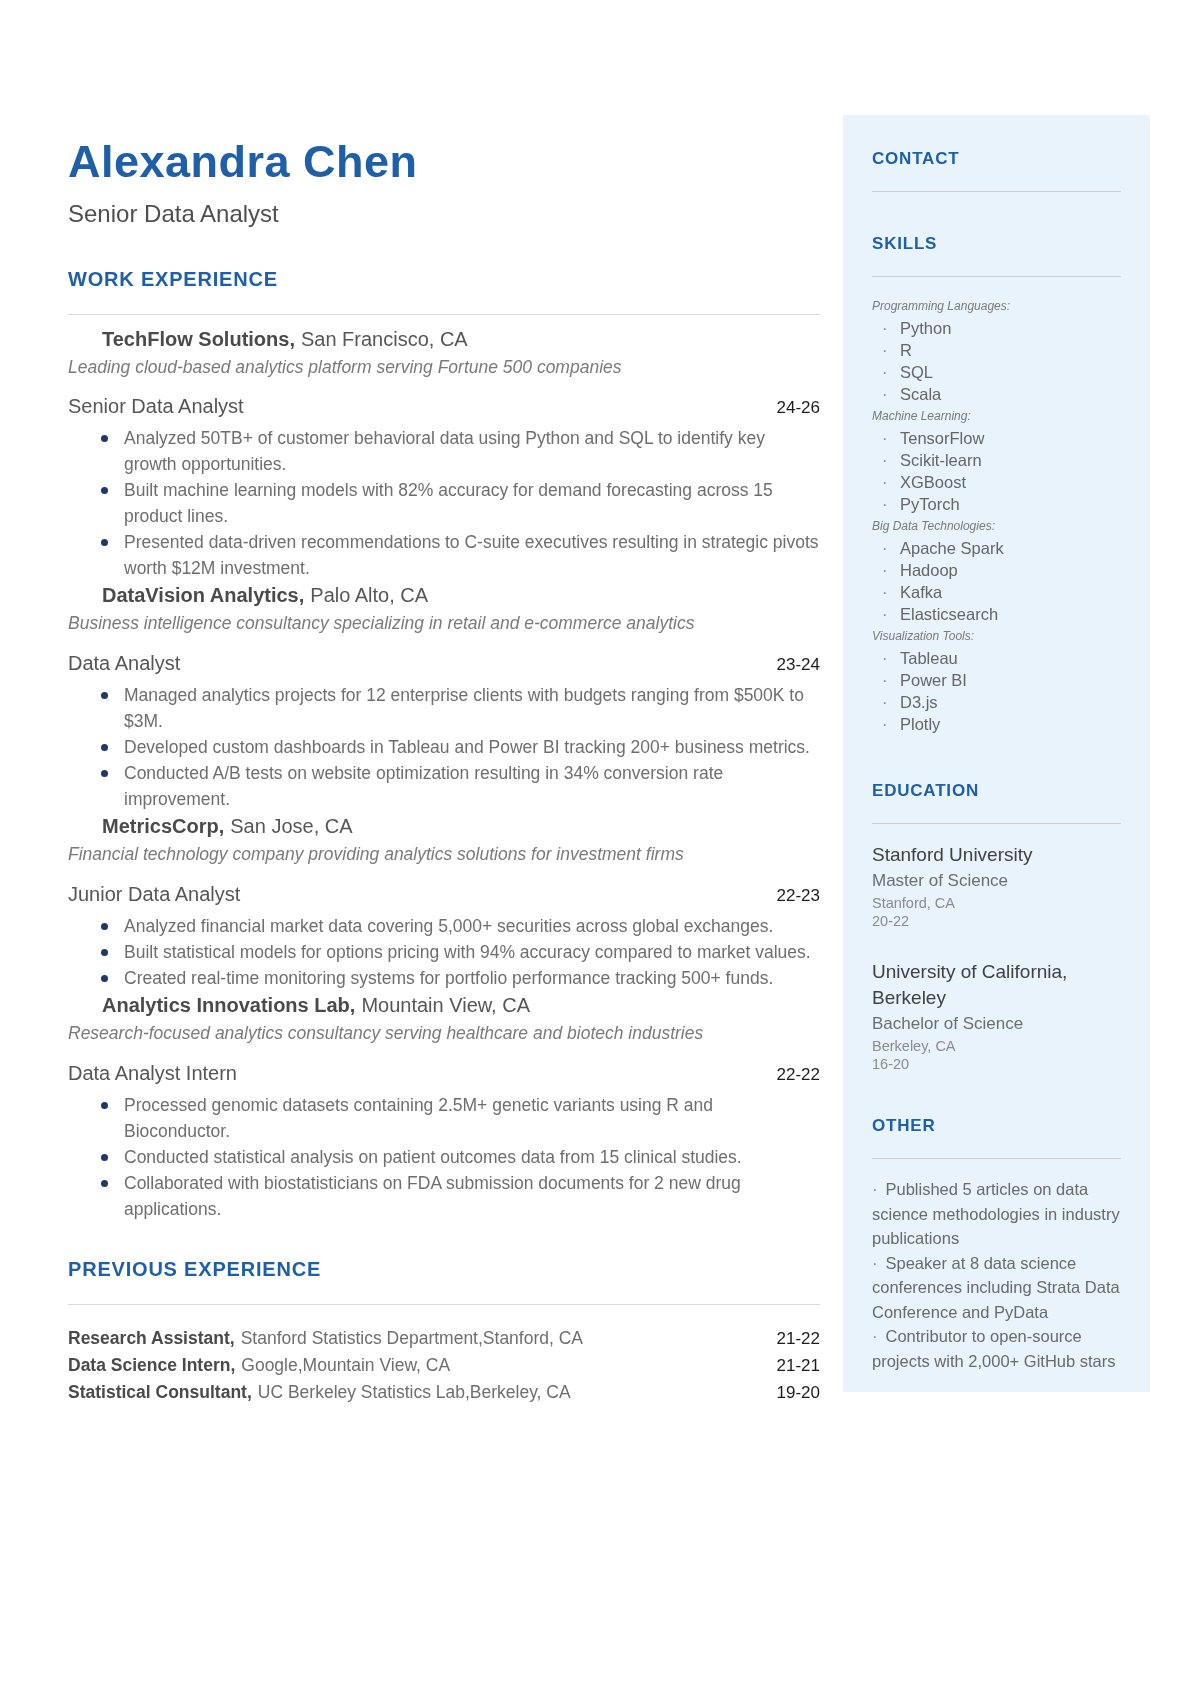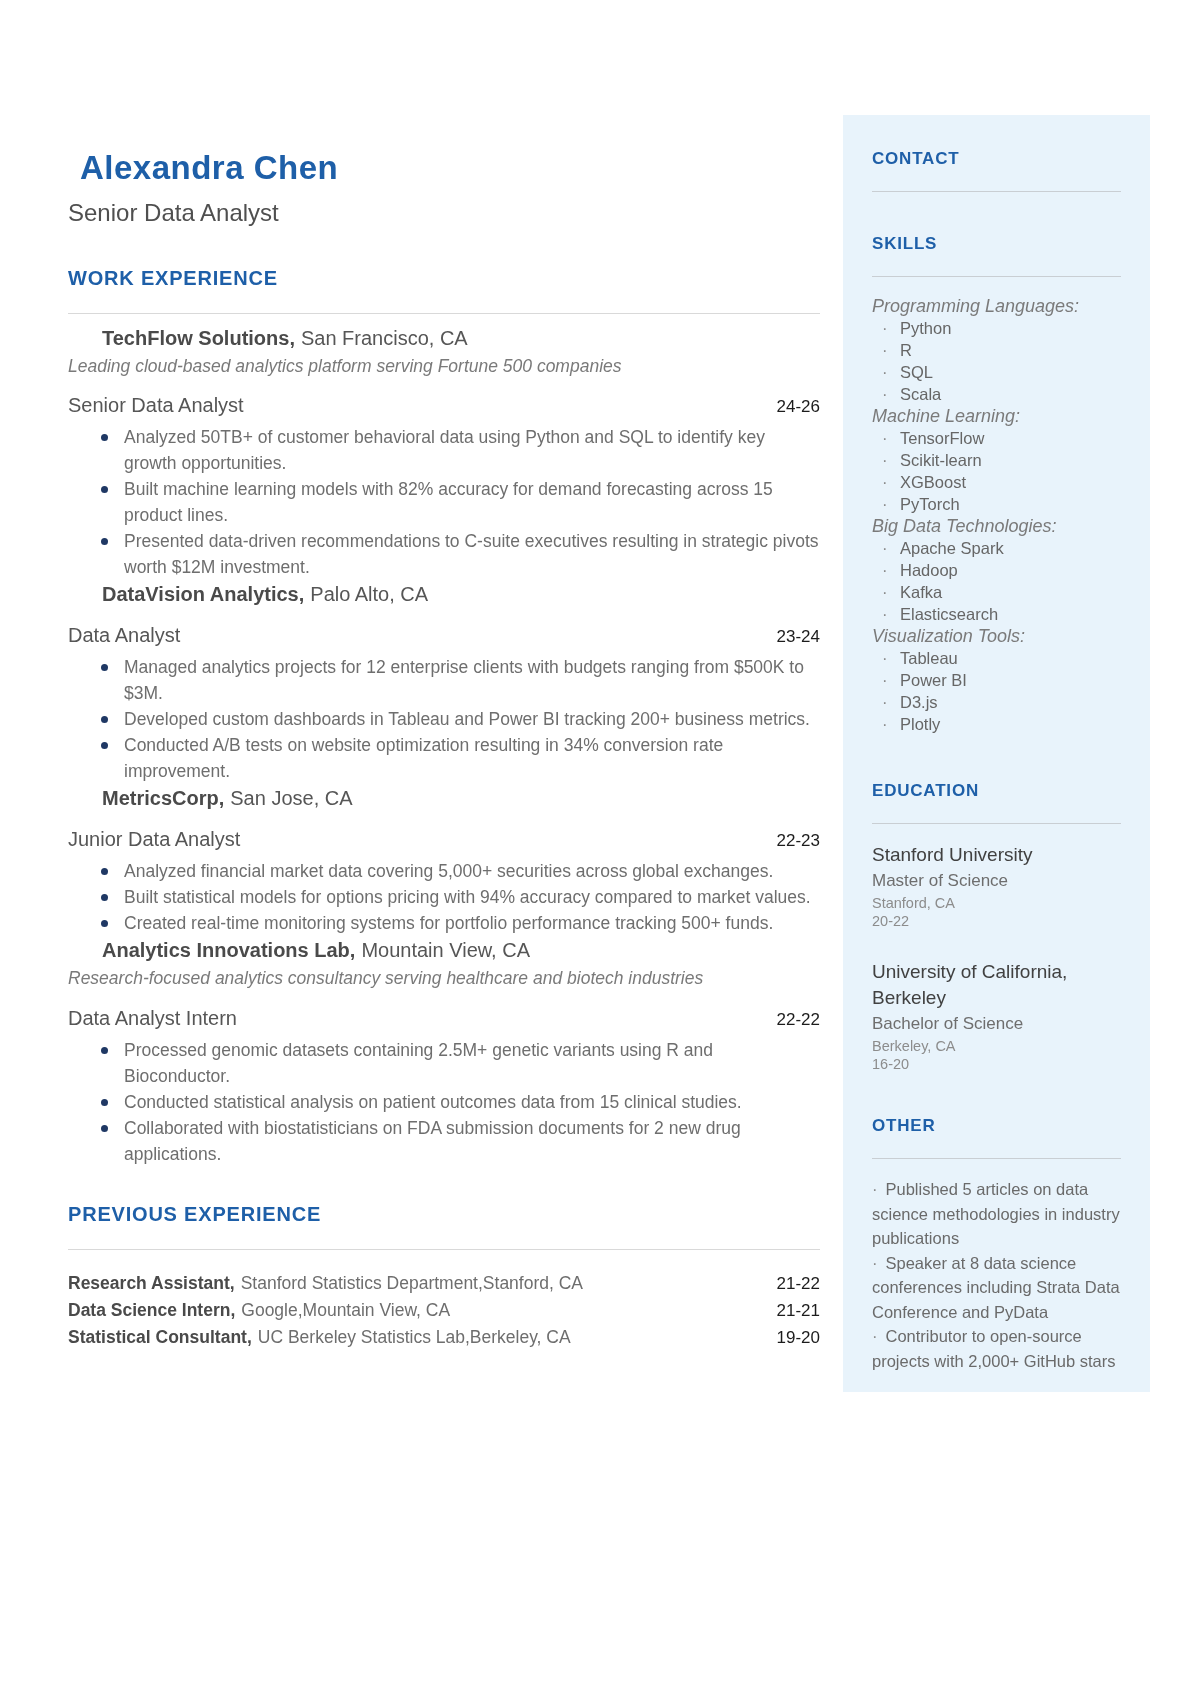--- a/index.html
+++ b/index.html
@@ -1,21 +1,21 @@
 <!DOCTYPE html>
 <html><head>
 <meta charset="utf-8">
 <style>
   html,body{margin:0;padding:0;background:#ffffff;}
   .page{position:relative;width:1190px;height:1683px;background:#ffffff;overflow:hidden;
         font-family:"Liberation Sans", sans-serif;}
 
   
   .main{position:absolute;left:68px;top:138px;width:752px;}
-  .name{margin:12px;font-size:33px;line-height:1.08;font-weight:bold;color:#1e5fa8;letter-spacing:.5px;}
+  .name{margin:0;font-size:45px;line-height:1.08;font-weight:bold;color:#1e5fa8;letter-spacing:.5px;}
   .subtitle{margin-top:13px;font-size:24px;color:#4f4f4f;}
   .sec-head{margin-top:40px;font-size:20px;font-weight:bold;color:#1e5fa8;letter-spacing:.8px;}
   .rule{border:0;border-top:1px solid #d9d9d9;margin:23px 0 0 0;height:0;}
 
   .company{margin-top:12px;}
   .company + .company{margin-top:2px;}
   .company-line{font-size:20px;line-height:1.25;color:#565656;}
   .company-name{font-weight:bold;color:#4a4a4a;margin-left:34px;}
   .company-loc{margin-left:6px;}
   .company-desc{margin-top:4px;font-size:17.5px;font-style:italic;color:#7a7a7a;line-height:1.3;}
@@ -36,21 +36,21 @@
   .prev-date{font-size:17px;color:#1c1c1c;}
 
   
   .sidebar{position:absolute;left:843px;top:115px;width:307px;height:1277px;
         background:#e8f3fb;box-sizing:border-box;padding:34px 29px;}
   .side-head{font-size:17px;font-weight:bold;color:#1e5fa8;letter-spacing:.8px;}
   .side-rule{border:0;border-top:1px solid #c9ced3;margin:22px 0 18px 0;height:0;}
   .contact-item{font-size:16.5px;line-height:27px;color:#6a6a6a;}
   .dot{color:#8a8a8a;margin-right:8px;}
   .skills-head{margin-top:42px;}
-  .skill-cat{font-size:18px;font-style:italic;color:#7a7a7a;line-height:22px;}
+  .skill-cat{font-size:12px;font-style:italic;color:#7a7a7a;line-height:22px;}
   .skill-item{position:relative;padding-left:28px;font-size:16.5px;line-height:22px;color:#666666;}
   .skill-item::before{content:"·";position:absolute;left:10px;color:#8a8a8a;}
   .edu-head{margin-top:46px;}
   .school{margin-top:0;}
   .school + .school{margin-top:30px;}
   .school-name{font-size:19px;line-height:26px;color:#414141;}
   .school-degree{font-size:17px;color:#6e6e6e;margin-top:3px;}
   .school-loc{font-size:14.5px;color:#8c8c8c;margin-top:4px;}
   .school-dates{font-size:14.5px;color:#8c8c8c;margin-top:2px;}
   .other-head{margin-top:44px;}
@@ -81,35 +81,37 @@
         <li>Analyzed 50TB+ of customer behavioral data using Python and SQL to identify key growth opportunities.</li>
         <li>Built machine learning models with 82% accuracy for demand forecasting across 15 product lines.</li>
         <li>Presented data-driven recommendations to C-suite executives resulting in strategic pivots worth $12M investment.</li>
       </ul>
     </div>
 
     <div class="company">
       <div class="company-line">
         <span class="company-name">DataVision Analytics,</span><span class="company-loc">Palo Alto, CA</span>
       </div>
+      <div class="company-desc">Business intelligence consultancy specializing in retail and e-commerce analytics</div>
       <div class="job-row">
         <span class="job-title">Data Analyst</span>
         <span class="job-dates">23-24</span>
       </div>
       <ul class="bullets">
         <li>Managed analytics projects for 12 enterprise clients with budgets ranging from $500K to $3M.</li>
         <li>Developed custom dashboards in Tableau and Power BI tracking 200+ business metrics.</li>
         <li>Conducted A/B tests on website optimization resulting in 34% conversion rate improvement.</li>
       </ul>
     </div>
 
     <div class="company">
       <div class="company-line">
         <span class="company-name">MetricsCorp,</span><span class="company-loc">San Jose, CA</span>
       </div>
+      <div class="company-desc">Financial technology company providing analytics solutions for investment firms</div>
       <div class="job-row">
         <span class="job-title">Junior Data Analyst</span>
         <span class="job-dates">22-23</span>
       </div>
       <ul class="bullets">
         <li>Analyzed financial market data covering 5,000+ securities across global exchanges.</li>
         <li>Built statistical models for options pricing with 94% accuracy compared to market values.</li>
         <li>Created real-time monitoring systems for portfolio performance tracking 500+ funds.</li>
       </ul>
     </div>

